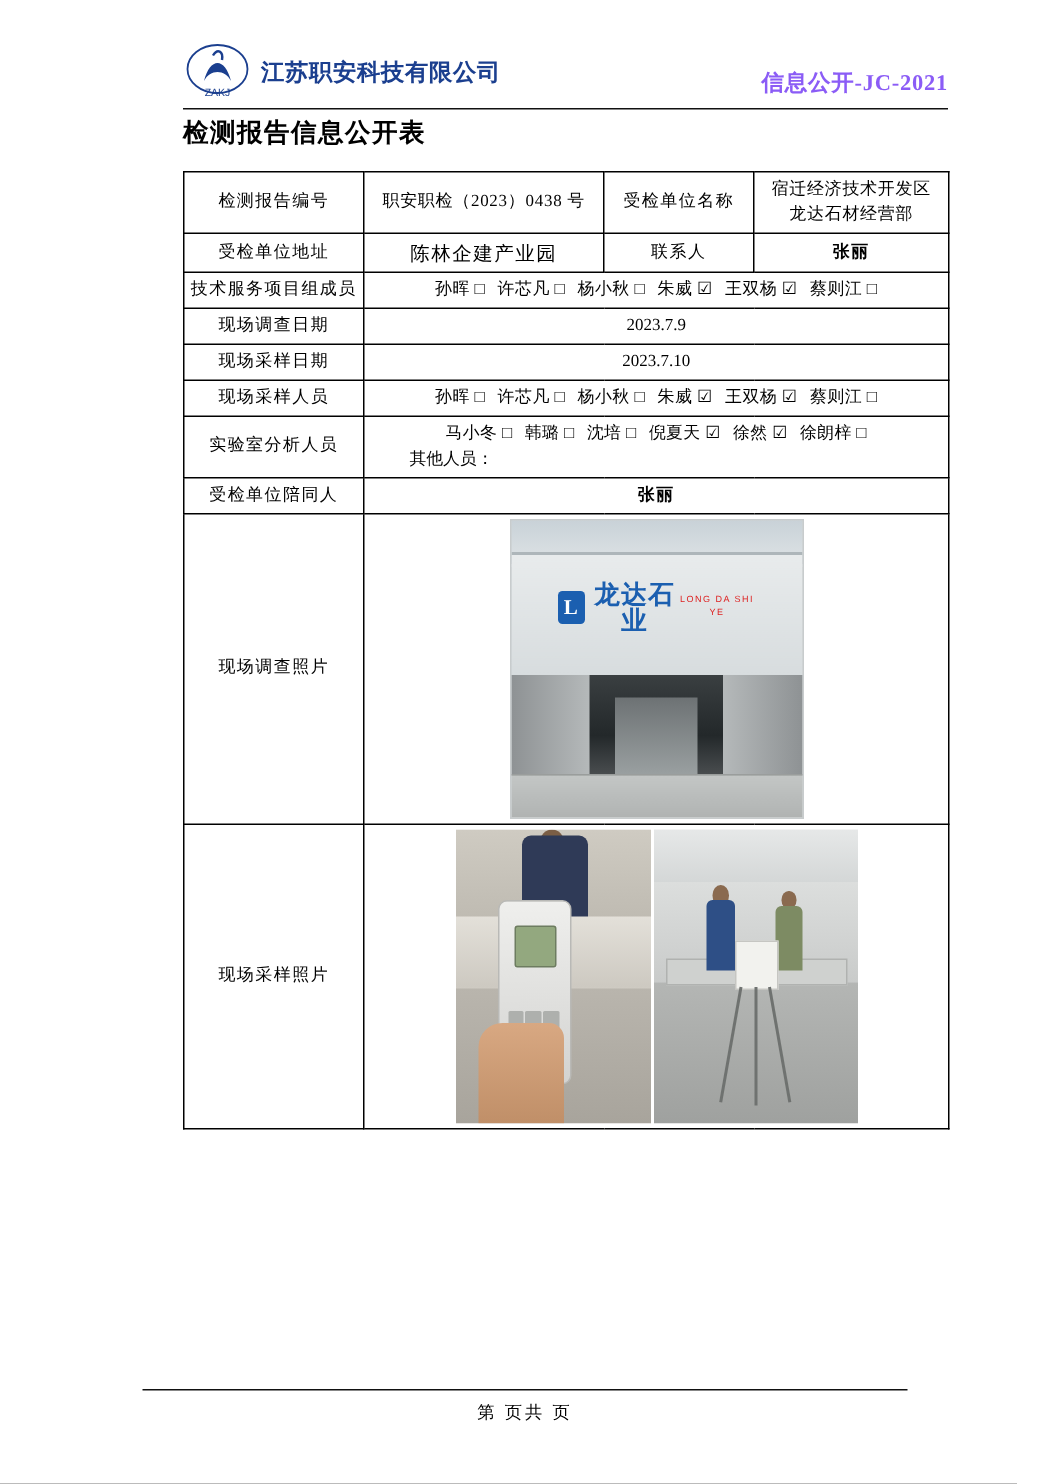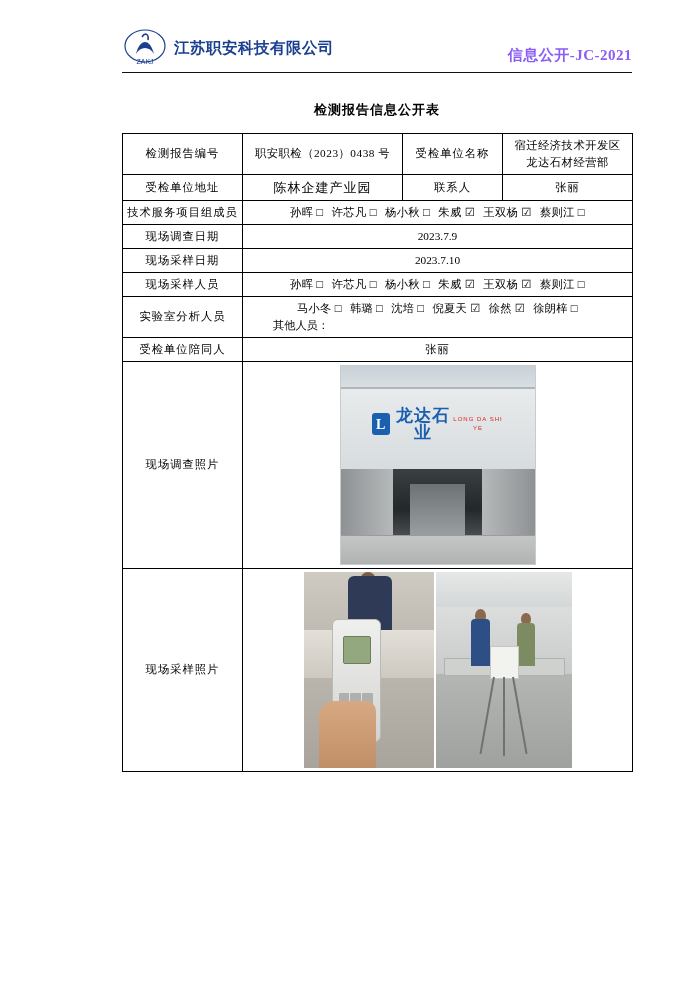--- a/index.html
+++ b/index.html
@@ -55,46 +55,46 @@
   .doc-code {
     font-size: 15px;
     color: #8b5cf6;
     font-weight: bold;
     letter-spacing: 0.5px;
     padding-bottom: 3px;
     white-space: nowrap;
   }
   
   .title {
-    text-align: center;
-    font-size: 13px;
+    text-align: left;
+    font-size: 17px;
     font-weight: bold;
     letter-spacing: 1px;
-    margin: 28px 0 14px 0;
+    margin: 4px 0 14px 0;
   }
   
   table.main {
     width: 100%;
     border-collapse: collapse;
     table-layout: fixed;
   }
   table.main td {
     border: 1px solid #000;
     padding: 3px 4px;
     font-size: 11.3px;
     text-align: center;
     vertical-align: middle;
     line-height: 1.5;
   }
   td.label {
     letter-spacing: 1px;
   }
   .big {
     font-size: 13px;
-    font-weight: normal;
+    font-weight: bold;
     letter-spacing: 1px;
   }
   .med {
     font-size: 12.2px;
     letter-spacing: 0.5px;
   }
   .members {
     letter-spacing: 0.3px;
     white-space: nowrap;
     font-size: 11.2px;
@@ -457,13 +457,14 @@
                   </div>
               </div>
             </div>
           </td>
         </tr>
       </tbody>
     </table>
 
   </div>
 
+  <div class="footer">第  页共    页</div>
 </div>
 
 </body></html>

